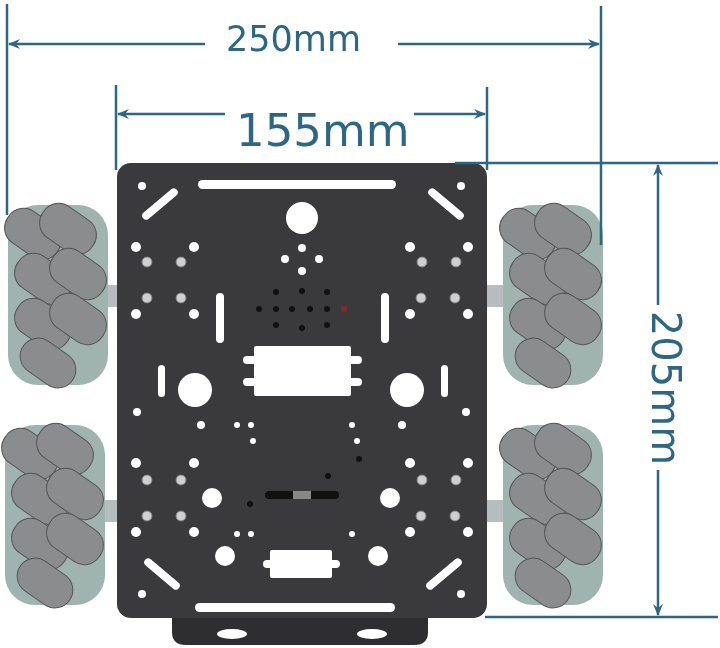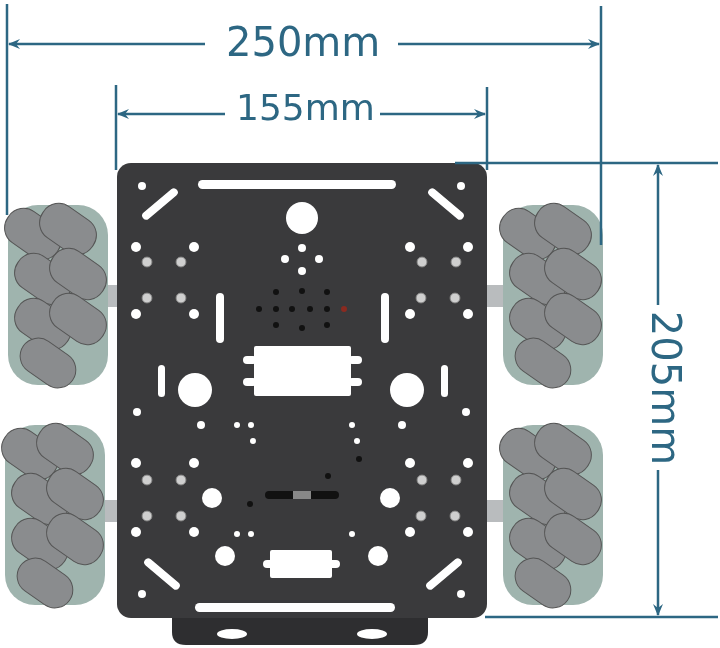--- a/index.html
+++ b/index.html
@@ -197,15 +197,15 @@
     <line x1="118" y1="114" x2="225" y2="114" marker-start="url(#arr)"></line>
     <line x1="380" y1="114" x2="485" y2="114" marker-end="url(#arr)"></line>
 
     <line x1="455" y1="163" x2="718" y2="163"></line>
     <line x1="485" y1="617" x2="718" y2="617"></line>
     <line x1="658" y1="165" x2="658" y2="305" marker-start="url(#arr)"></line>
     <line x1="658" y1="470" x2="658" y2="615" marker-end="url(#arr)"></line>
   </g>
 </svg>
 
-<div class="dim-text" style="left:222px; top:22px; font-size:40px;">250mm</div>
-<div class="dim-text" style="left:232px; top:90px; font-size:36px;">155mm</div>
+<div class="dim-text" style="left:222px; top:22px; font-size:35px;">250mm</div>
+<div class="dim-text" style="left:232px; top:108px; font-size:45px;">155mm</div>
 <div class="dim-text" style="left:585px; top:368px; font-size:40px; transform:rotate(90deg); transform-origin:center center; background:transparent;">205mm</div>
 
 </body></html>

